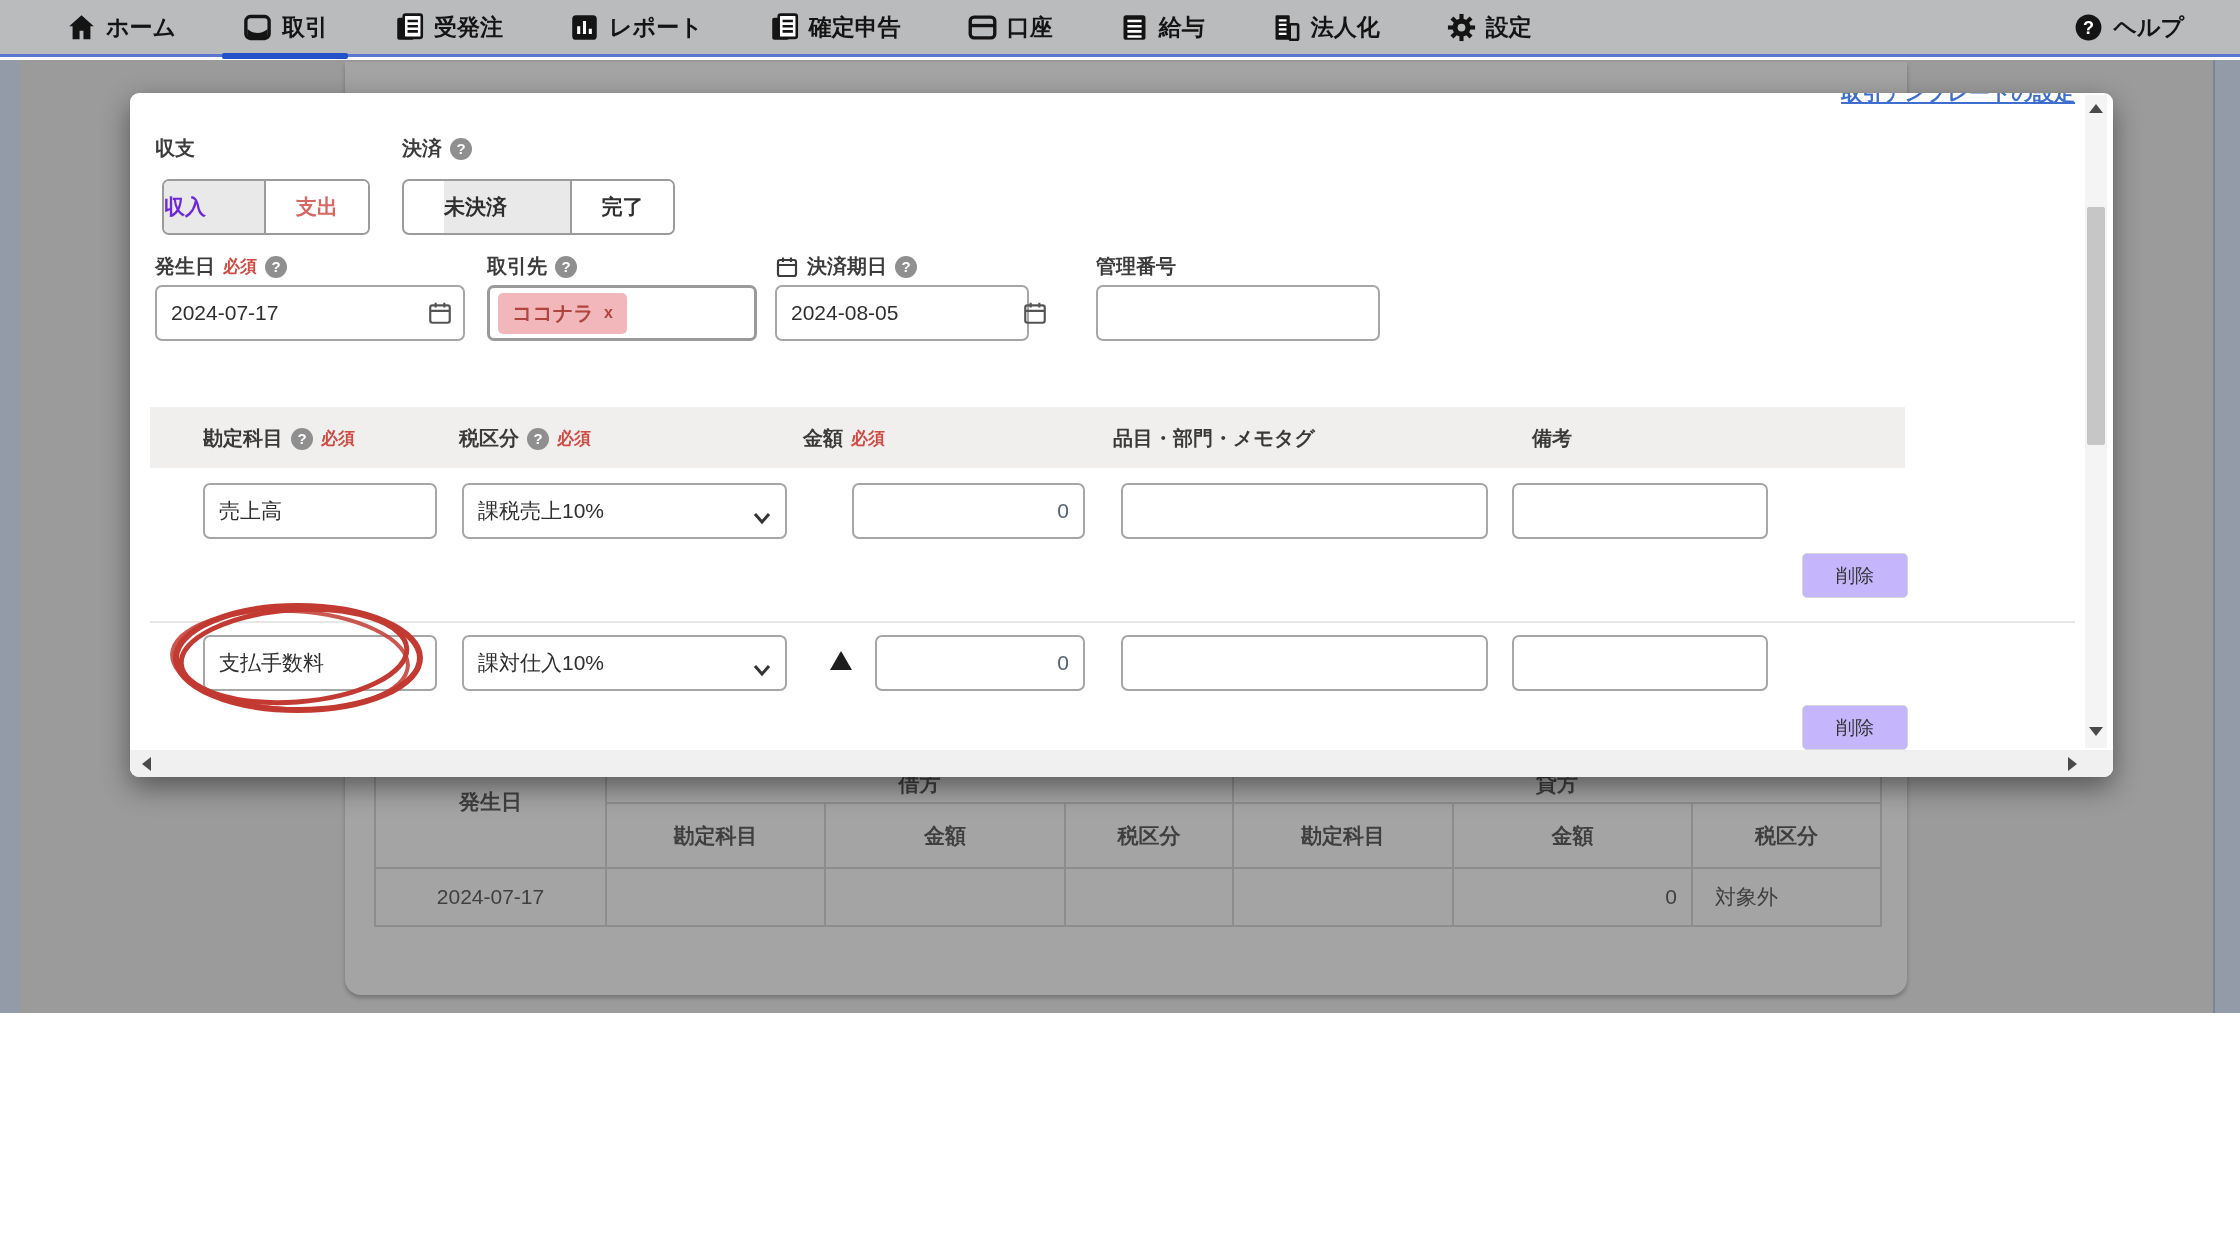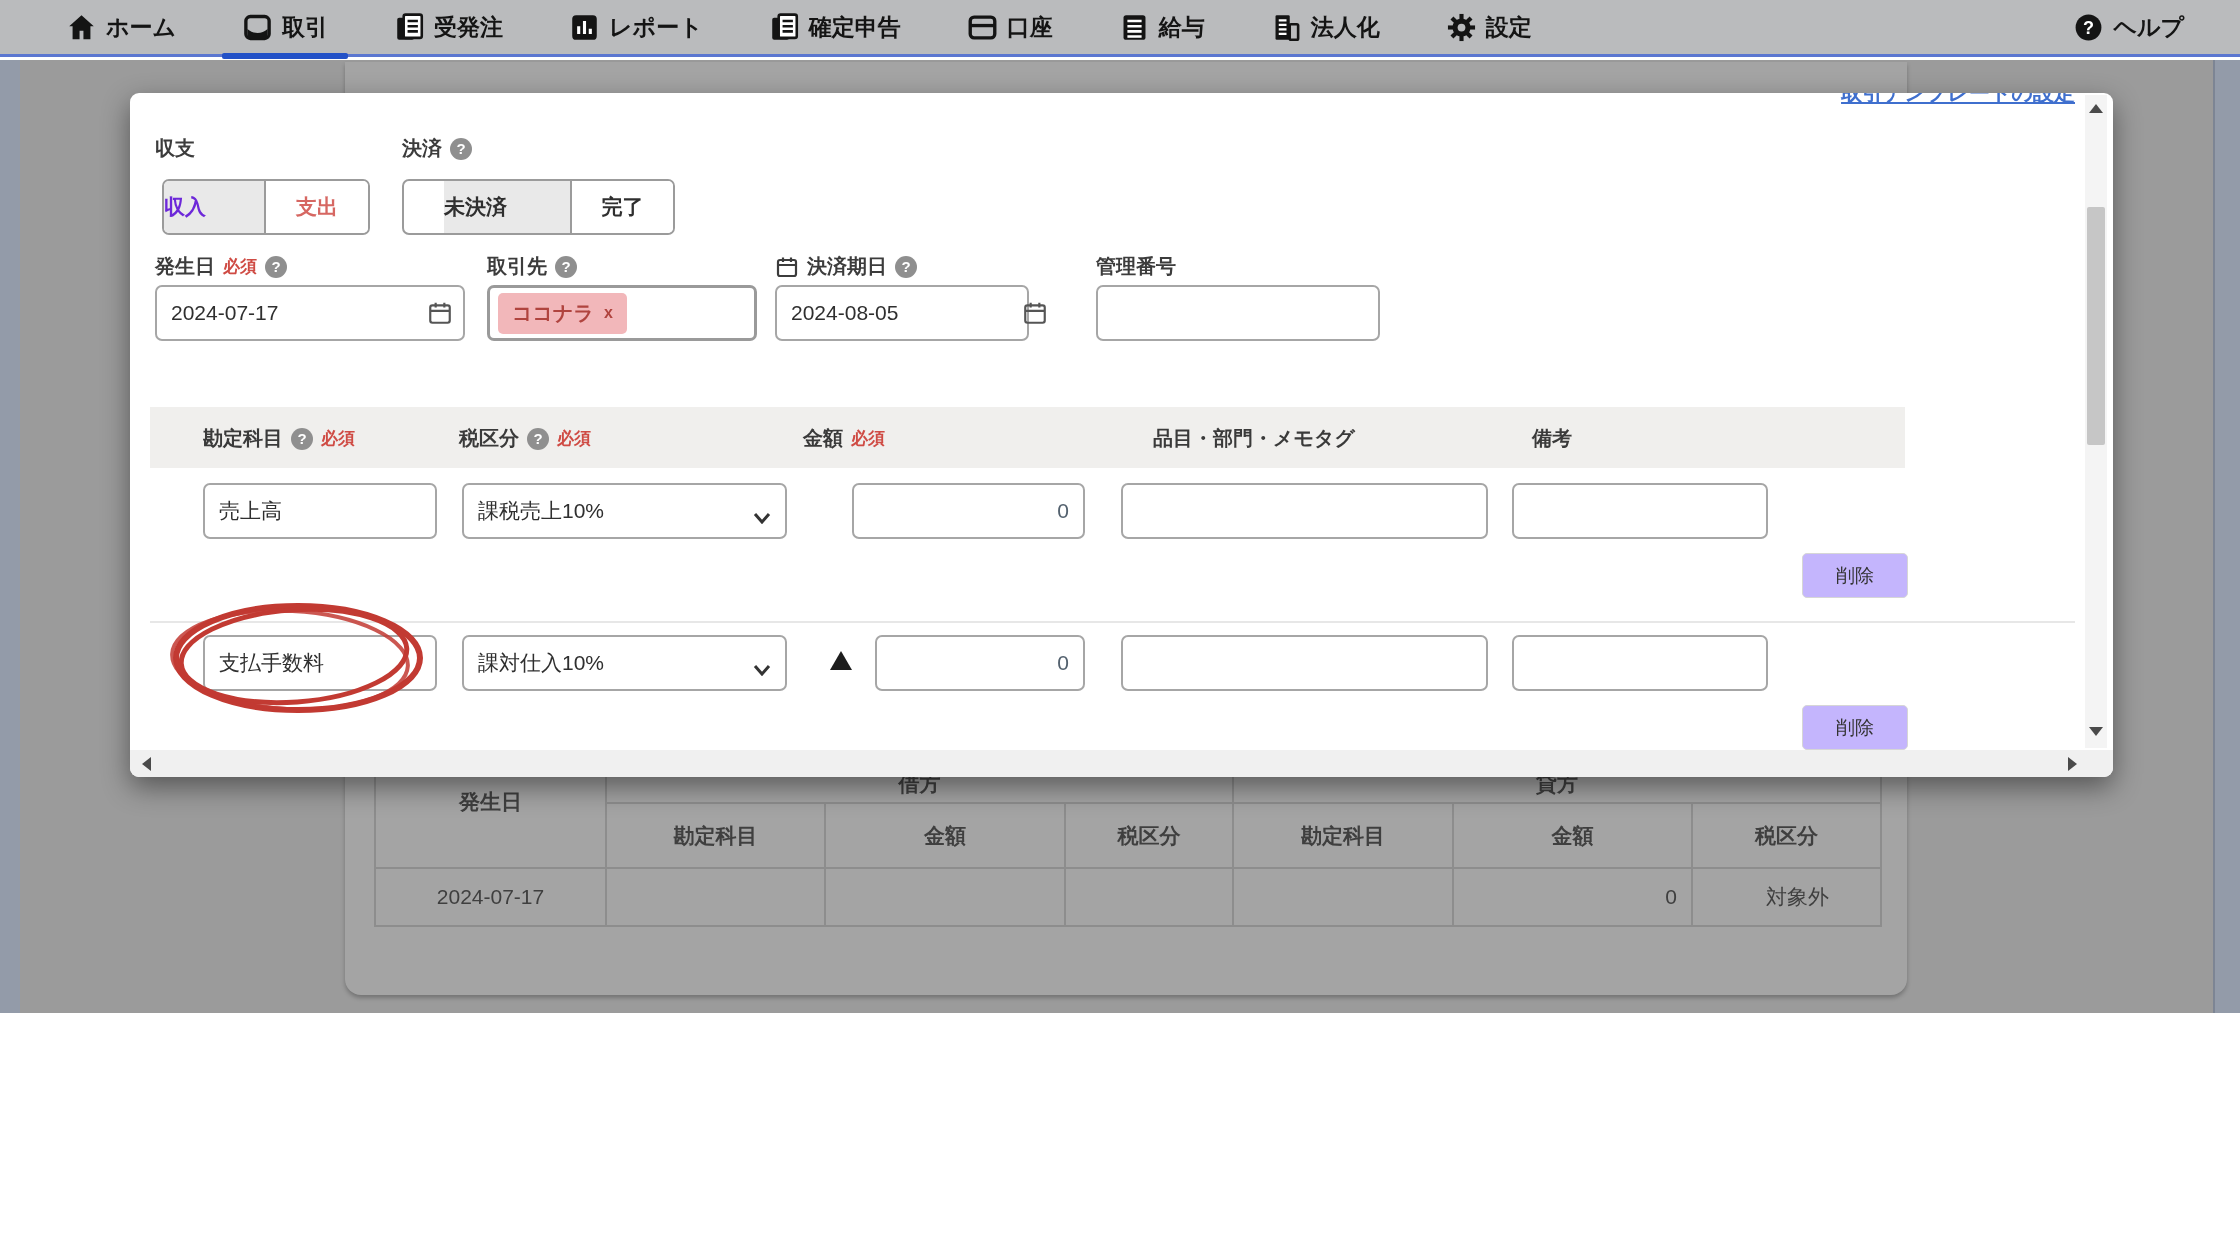--- a/index.html
+++ b/index.html
@@ -32,21 +32,21 @@
   .bg-table { position:absolute; left:374px; top:737px; border-collapse:collapse;
               table-layout:fixed; z-index:2; color:#3f3f3f; }
   .bg-table td, .bg-table th { border:2px solid #8d8d8d; font-size:21px; overflow:hidden; }
   .bg-table th { font-weight:700; }
   .bg-table .grp { height:66px; vertical-align:bottom; text-align:center; padding-bottom:4px; border-top:none; }
   .bg-table .datehead { text-align:center; vertical-align:middle; border-top:none; }
   .bg-table .sub { height:65px; text-align:center; vertical-align:middle; }
   .bg-table .dat { height:58px; vertical-align:middle; }
   .bg-table .cell-date { text-align:center; }
   .bg-table .cell-num  { text-align:right; padding-right:14px; }
-  .bg-table .cell-tax  { text-align:center; padding-left:22px; }
+  .bg-table .cell-tax  { text-align:left; padding-left:22px; }
 
   
   .modal { position:absolute; left:130px; top:93px; width:1983px; height:684px;
            background:#ffffff; border-radius:9px; overflow:hidden;
            box-shadow:0 10px 28px rgba(0,0,0,0.45); z-index:10; }
   .tpl-link { position:absolute; top:-14px; right:38px; font-size:21px; font-weight:600;
               color:#3f6fce; text-decoration:underline; white-space:nowrap; }
 
   .fld-label { position:absolute; font-size:20px; font-weight:600; color:#3c3c3c;
                display:flex; align-items:center; gap:8px; white-space:nowrap; }
@@ -332,21 +332,21 @@
       </div>
       <div class="sec-lbl" style="left:309px;">
         <span>税区分</span>
         <span class="qmark">?</span>
         <span class="req">必須</span>
       </div>
       <div class="sec-lbl" style="left:653px;">
         <span>金額</span>
         <span class="req">必須</span>
       </div>
-      <div class="sec-lbl" style="left:963px;margin-left:40px;">
+      <div class="sec-lbl" style="left:963px;">
         <span>品目・部門・メモタグ</span>
       </div>
       <div class="sec-lbl" style="left:1382px;">
         <span>備考</span>
       </div>
     </div>
 
     <input class="inp" style="left: 73px; top: 390px; width: 234px;" value="売上高">
     <div class="inp sel" style="left:332px; top:390px; width:325px;">
       <span>課税売上10%</span>

